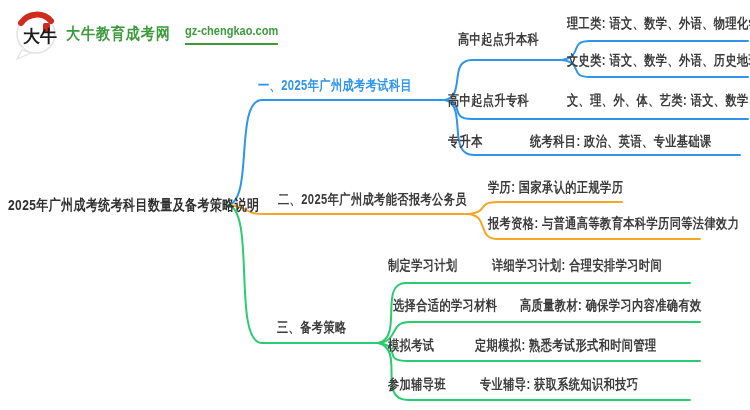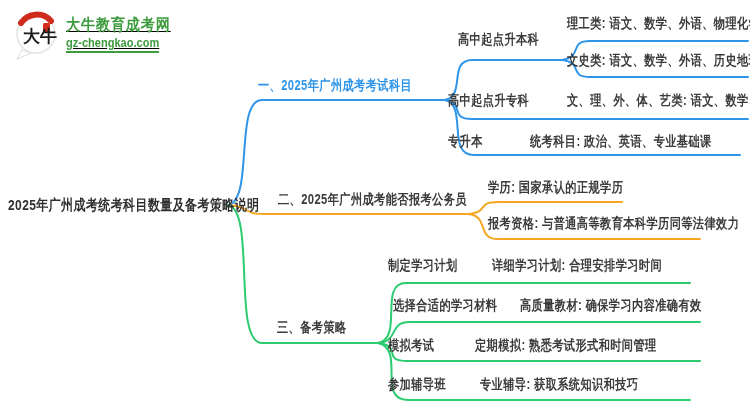--- a/index.html
+++ b/index.html
@@ -14,21 +14,21 @@
   .nd{
     position:absolute;white-space:nowrap;
     font-size:14px;font-weight:600;color:#3b3b3b;
     transform:scaleX(0.8);transform-origin:0 0;
     letter-spacing:0.5px;line-height:18px;
   }
   .root-title{font-size:15px;color:#2f2f2f;}
   .b1-title{color:#2e95ea;}
   
   .logo{position:absolute;left:12px;top:8px;display:flex;align-items:center;gap:6px;}
-  .logo-txt{display:flex;flex-direction:column;text-decoration:underline;}
+  .logo-txt{display:flex;flex-direction:row;}
   .logo-name{
     color:#3d9b3d;font-size:16px;font-weight:bold;letter-spacing:1px;
     transform:scaleX(0.88);transform-origin:0 0;white-space:nowrap;
   }
   .logo-url{
     color:#3d9b3d;font-size:12px;font-weight:bold;
     border-bottom:2px solid #3d9b3d;padding-bottom:1px;
     transform:scaleX(0.92);transform-origin:0 0;white-space:nowrap;width:max-content;
   }
 </style>

